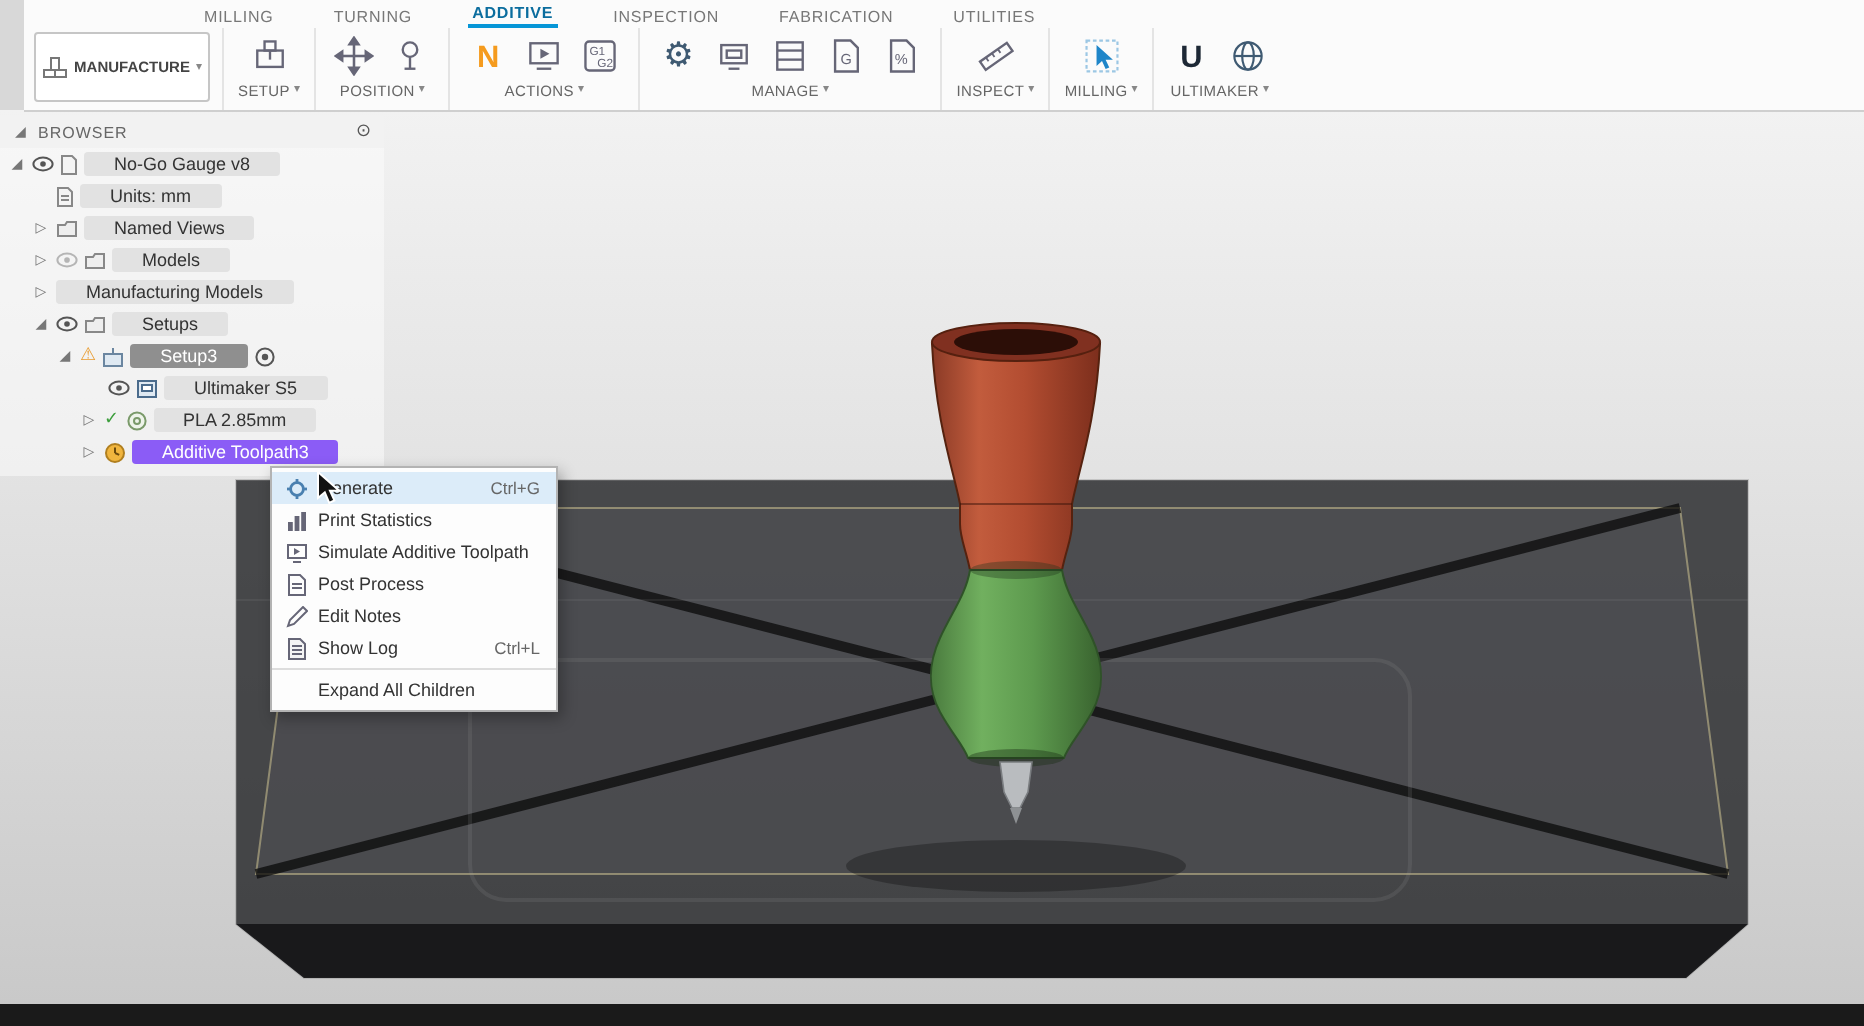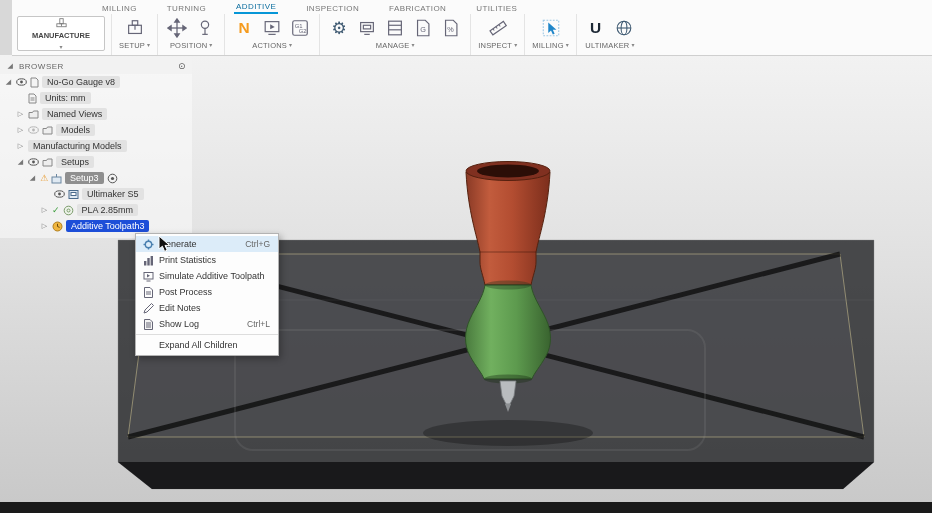--- a/index.html
+++ b/index.html
@@ -11,41 +11,41 @@
   .viewport{position:absolute;left:0;top:55px;right:0;bottom:11px;
             background:linear-gradient(#f2f2f2,#e3e3e3 40%,#c9c9c9);z-index:1;}
   .scene{position:absolute;left:0;top:0;z-index:2;}
   .bottom-bar{position:absolute;left:0;bottom:0;width:932px;height:11px;background:#1a1a1a;z-index:25;}
 
   
   .ribbon{position:absolute;left:12px;top:0;width:932px;height:55px;background:#fbfbfb;
           border-bottom:1px solid #cfcfcf;z-index:20;}
   .tabs-row{position:absolute;left:88px;top:0;height:14px;display:flex;gap:26px;align-items:flex-end;}
   .tab{font-size:8px;letter-spacing:.4px;color:#777;padding:2px 2px 1px;cursor:default;}
-  .tab.active{color:#0b6d9e;border-bottom:2px solid #0696d7;font-weight:normal;}
+  .tab.active{color:#0b6d9e;border-bottom:2px solid #0696d7;font-weight:bold;}
   .toolbar-row{position:absolute;left:0;top:14px;height:41px;display:flex;align-items:stretch;}
   .ws-btn{margin:2px 6px 4px 5px;width:86px;border:1px solid #c6c6c6;border-radius:2px;background:#fff;
-          display:flex;align-items:center;justify-content:center;gap:3px;font-size:7.5px;font-weight:bold;color:#444;flex-direction:column;}
+          display:flex;align-items:center;justify-content:center;gap:3px;font-size:7.5px;font-weight:bold;color:#444;}
   .group{display:flex;flex-direction:column;align-items:center;padding:0 7px;border-left:1px solid #e4e4e4;}
   .gicons{display:flex;gap:4px;align-items:center;height:27px;}
   .ibtn{width:24px;height:24px;display:flex;align-items:center;justify-content:center;border-radius:2px;}
   .glabel{font-size:7.5px;color:#666;letter-spacing:.2px;display:flex;gap:2px;height:12px;}
   .caret{font-size:6px;color:#888;}
 
   
   .browser{position:absolute;left:0;top:58px;width:192px;z-index:10;
            background:rgba(252,252,252,0.55);padding-bottom:4px;}
   .b-header{height:16px;display:flex;align-items:center;gap:4px;padding:0 6px;
             font-size:8px;letter-spacing:.5px;color:#666;background:rgba(240,240,240,0.75);}
   .b-header .opt{margin-left:auto;font-size:9px;color:#555;}
   .b-row{height:16px;display:flex;align-items:center;gap:3px;font-size:9px;color:#333;}
   .exp{font-size:7px;color:#777;width:9px;text-align:center;flex:none;}
-  .chip{background:rgba(224,224,224,0.95);border-radius:2px;padding:1px 5px;white-space:nowrap;line-height:10px;}
+  .chip{background:rgba(224,224,224,0.95);border-radius:2px;padding:1px 15px;white-space:nowrap;line-height:10px;}
   .chip.sel-gray{background:#8f8f8f;color:#fff;}
-  .chip.sel-blue{background:#1d4ed8;color:#fff;}
+  .chip.sel-blue{background:#8b5cf6;color:#fff;}
   .w-icon{color:#e89b2f;font-size:9px;line-height:9px;}
   .ticon{flex:none;display:flex;align-items:center;justify-content:center;}
 
   
   .menu{position:absolute;left:135px;top:233px;width:142px;background:#fdfdfd;
         border:1px solid #b3b3b3;box-shadow:2px 3px 7px rgba(0,0,0,.3);z-index:30;padding:2px 0;}
   .m-item{height:16px;display:flex;align-items:center;gap:5px;padding:0 8px 0 6px;font-size:9px;color:#333;}
   .m-item.hov{background:#dcecf9;}
   .m-item .sc{margin-left:auto;color:#666;font-size:8.5px;}
   .m-icon{width:12px;height:12px;flex:none;display:flex;align-items:center;justify-content:center;}

